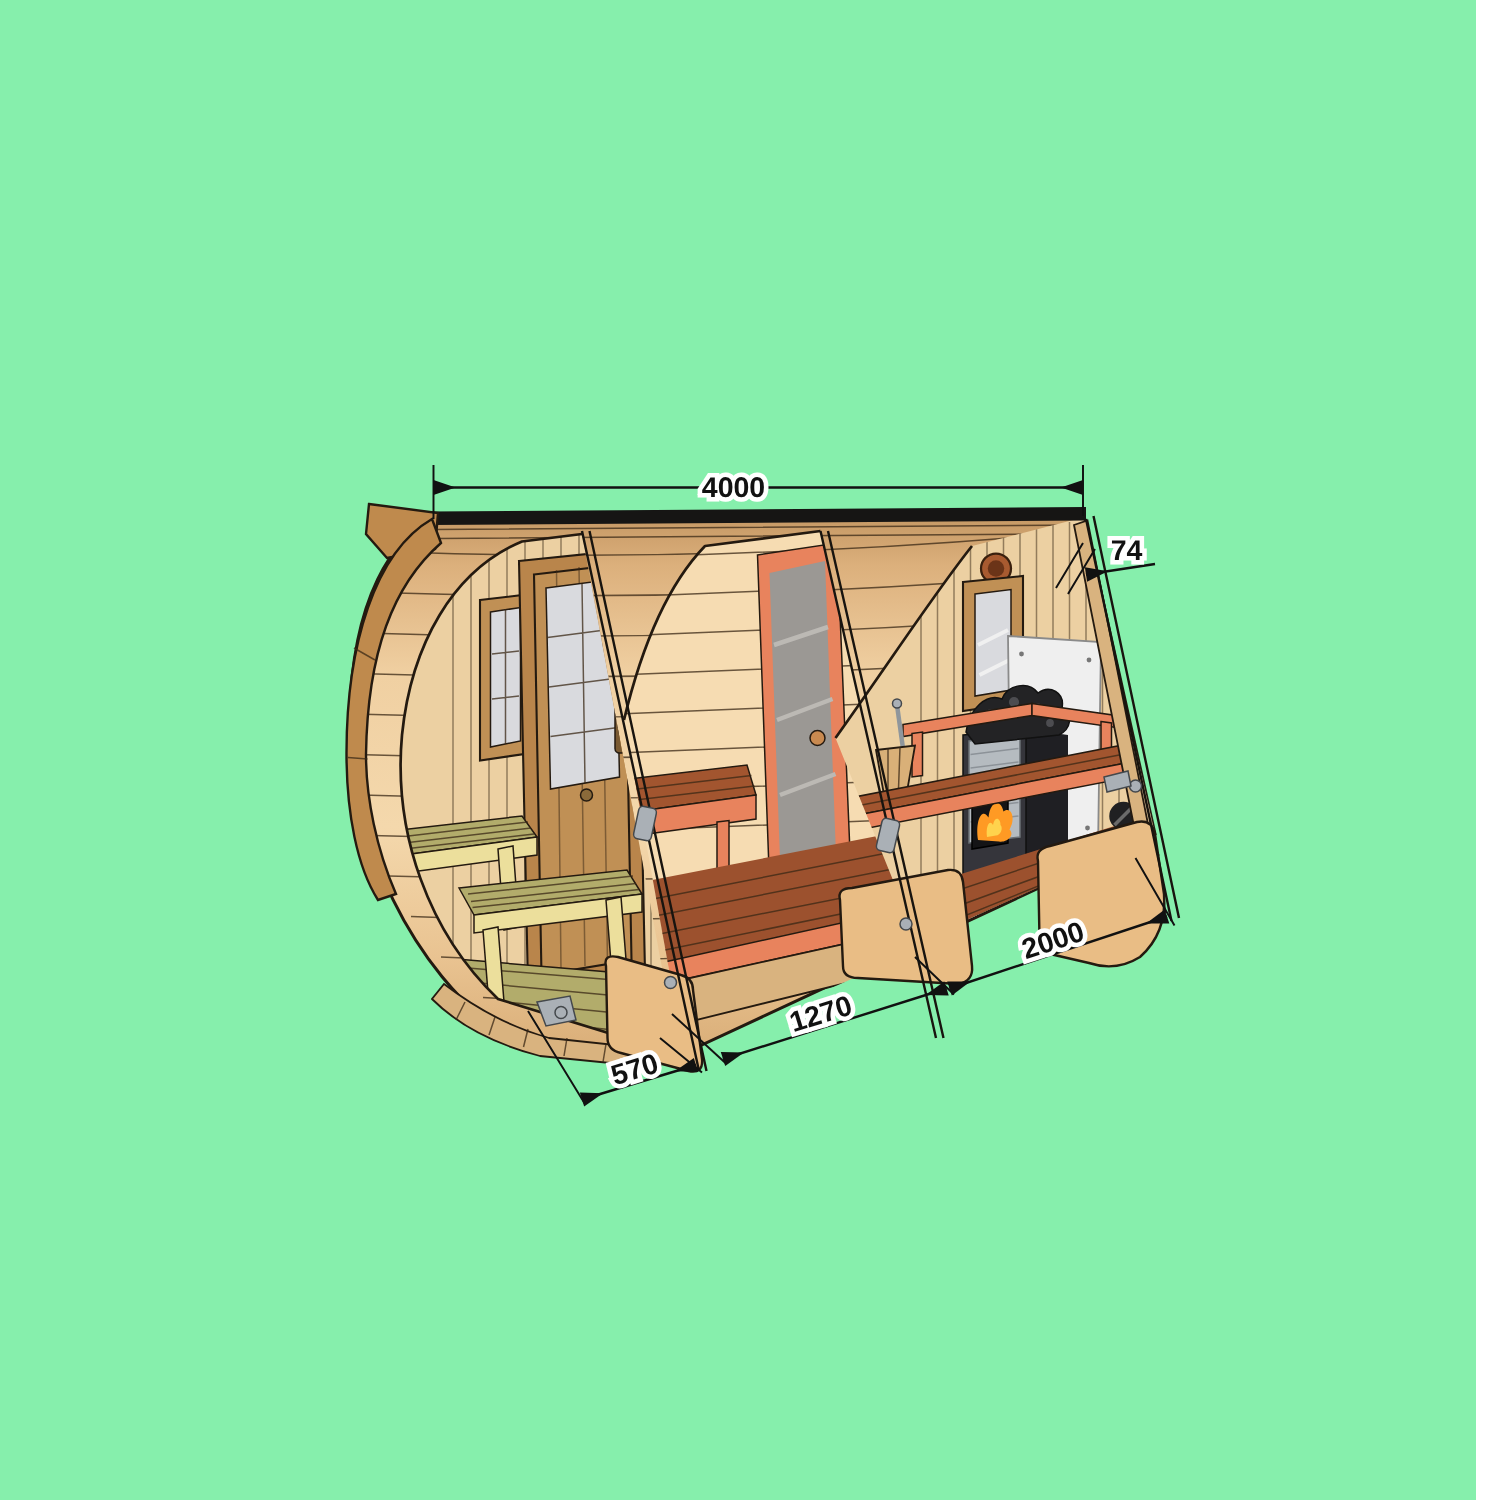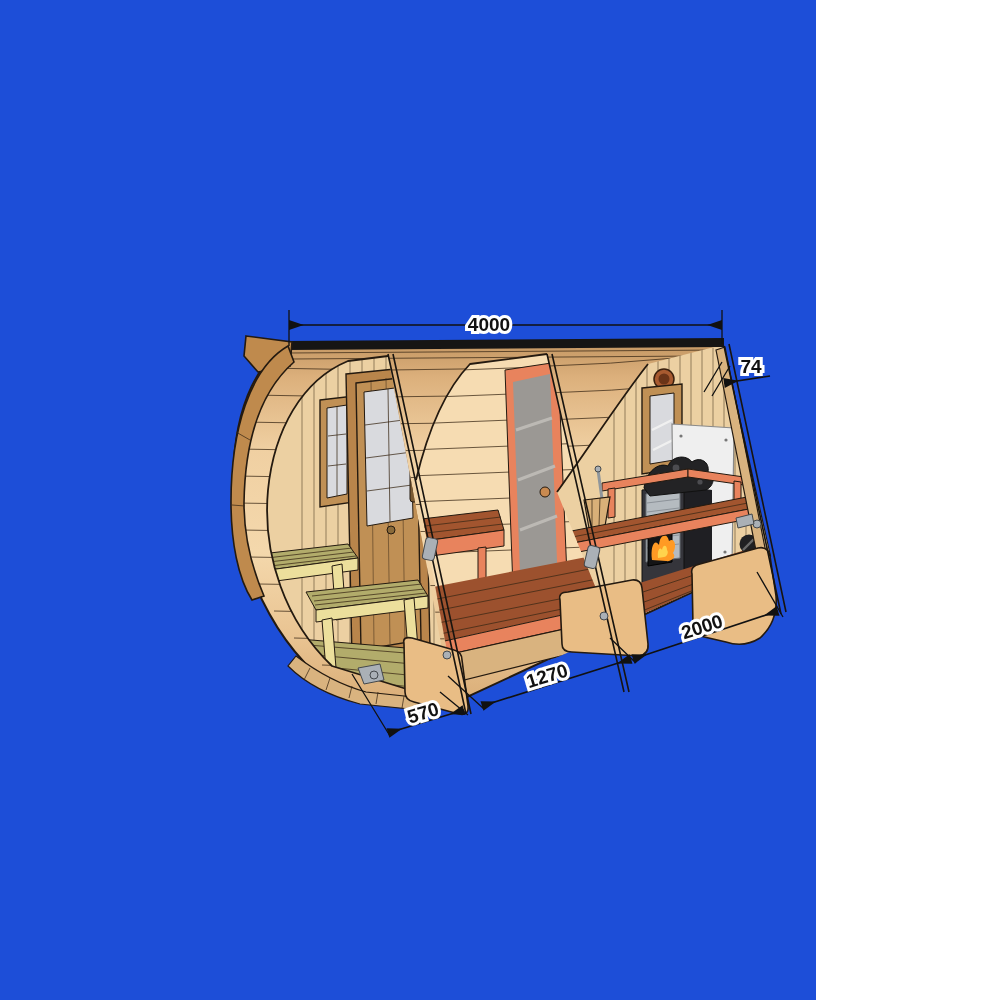--- a/index.html
+++ b/index.html
@@ -1,16 +1,16 @@
 <!DOCTYPE html>
 <html style="--outline: #241a10; --dim: #111111; --siding-light: #f2d2a4; --roof-edge: #161514; --rim: #bf8a4d; --interior-wall: #ecd0a2; --interior-wall-2: #f6dcb2; --floor-red: #9c512e; --bench-red: #a2552f; --salmon: #e8835d; --terrace-top: #b2ac6b; --terrace-frame: #ecdf9c; --door-wood: #c09055; --glass: #9b9894; --glass-light: #d9dade; --shield: #efefef; --stove-dark: #35353b; --stove-side: #1f1f23; --stove-panel: #b5bbc0; --stone: #232325; --fire: #ff9a24; --fire-bright: #ffd34d; --metal: #aab0b6; --underside: #d9b37f;"><head>
 <meta charset="utf-8">
 <style>
   html,body{margin:0;padding:0;background:#fff;}
-  .stage{width:816px;height:1000px;background:#1d4ed8;position:relative;font-family:"Liberation Sans",sans-serif;}
+  .stage{width:984px;height:1000px;background:#86efac;position:relative;font-family:"Liberation Sans",sans-serif;}
   svg{display:block;}
   .roof-band   {fill:var(--roof-edge,#161514);}
   .rim         {fill:var(--rim,#bf8a4d);stroke:var(--outline,#241a10);stroke-width:1.6;}
   .outl        {stroke:var(--outline,#241a10);fill:none;stroke-width:1.8;stroke-linejoin:round;}
   .plank       {stroke:rgba(58,40,22,.75);stroke-width:1;fill:none;}
   .plank-v     {stroke:rgba(58,40,22,.5);stroke-width:1;fill:none;}
   .wallA       {fill:var(--interior-wall,#e9cb9c);}
   .wallB       {fill:var(--interior-wall-2,#f6dcb2);}
   .wallC       {fill:var(--interior-wall,#ecd0a2);}
   .floor-red   {fill:var(--floor-red,#9c512e);}

